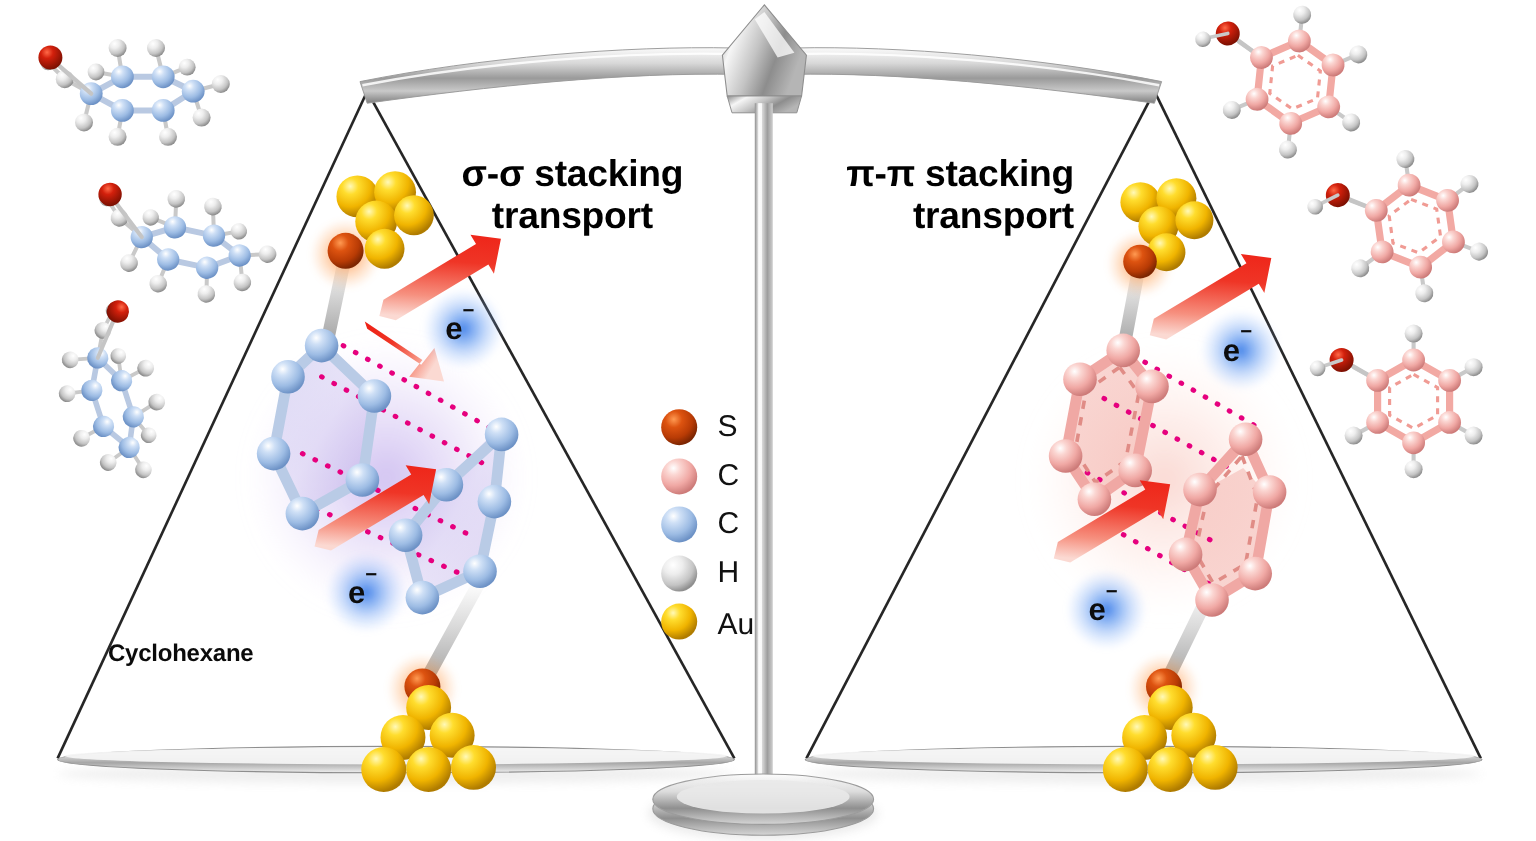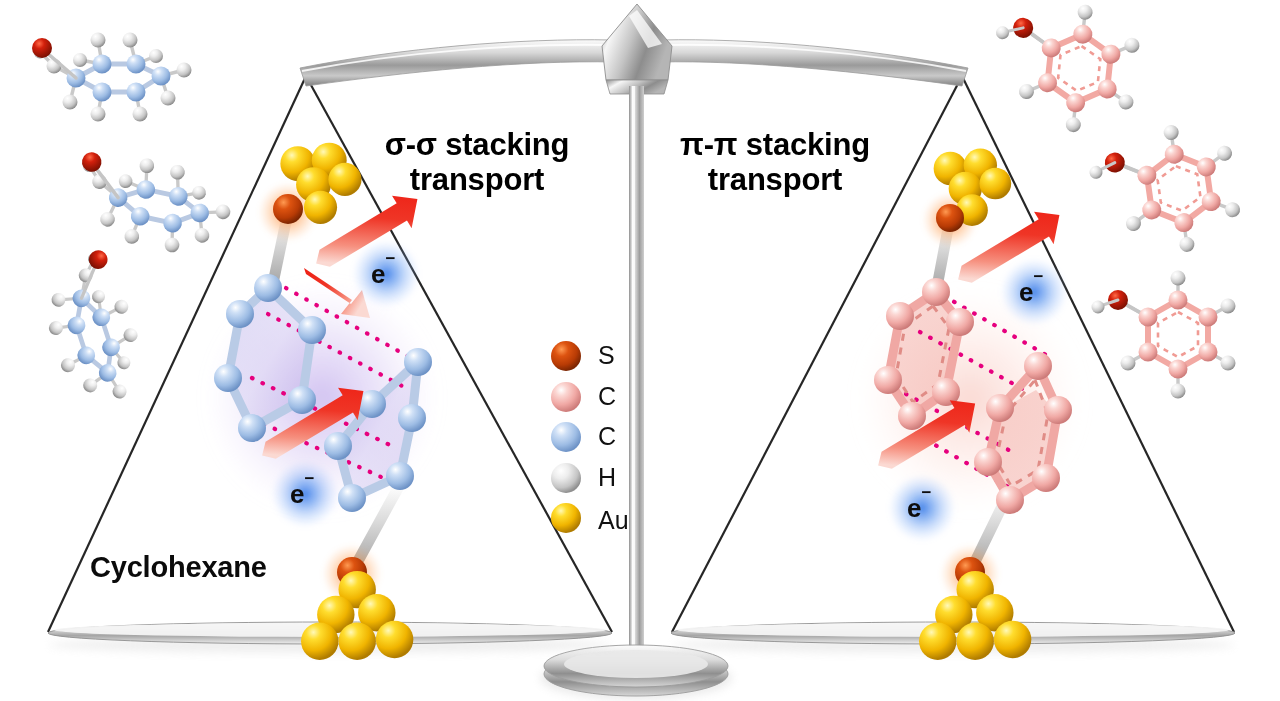--- a/index.html
+++ b/index.html
@@ -11,22 +11,22 @@
   #stage{position:relative;width:1280px;height:701px;background:#fff;}
   svg#scene{position:absolute;left:0;top:0;width:1280px;height:701px;display:block;}
   .label-txt{
     position:absolute;font-weight:bold;color:#0b0b0b;
     letter-spacing:-0.2px;white-space:nowrap;
   }
   #title-left,#title-right{
     font-size:31px;line-height:1.12;text-align:center;font-weight:bold;color:#000;
   }
   #title-left{left:341px;top:128px;width:272px;}
-  #title-right{left:655px;top:128px;width:240px;}
-  #name-left{left:90px;top:551px;font-size:29px;}
+  #title-right{left:655px;top:128px;width:240px;text-align:right;}
+  #name-left{left:90px;top:534px;font-size:20px;}
   #name-right{left:1043px;top:553px;font-size:29px;}
   .legend-label{
     position:absolute;font-size:25px;color:#111;font-weight:normal;
     font-family:"Liberation Sans","DejaVu Sans",sans-serif;
   }
   .eminus{
     position:absolute;font-size:26px;font-weight:bold;color:#0d0d0d;
     white-space:nowrap;
   }
   .eminus sup{font-size:17px;font-weight:bold;top:-0.55em;position:relative;}

